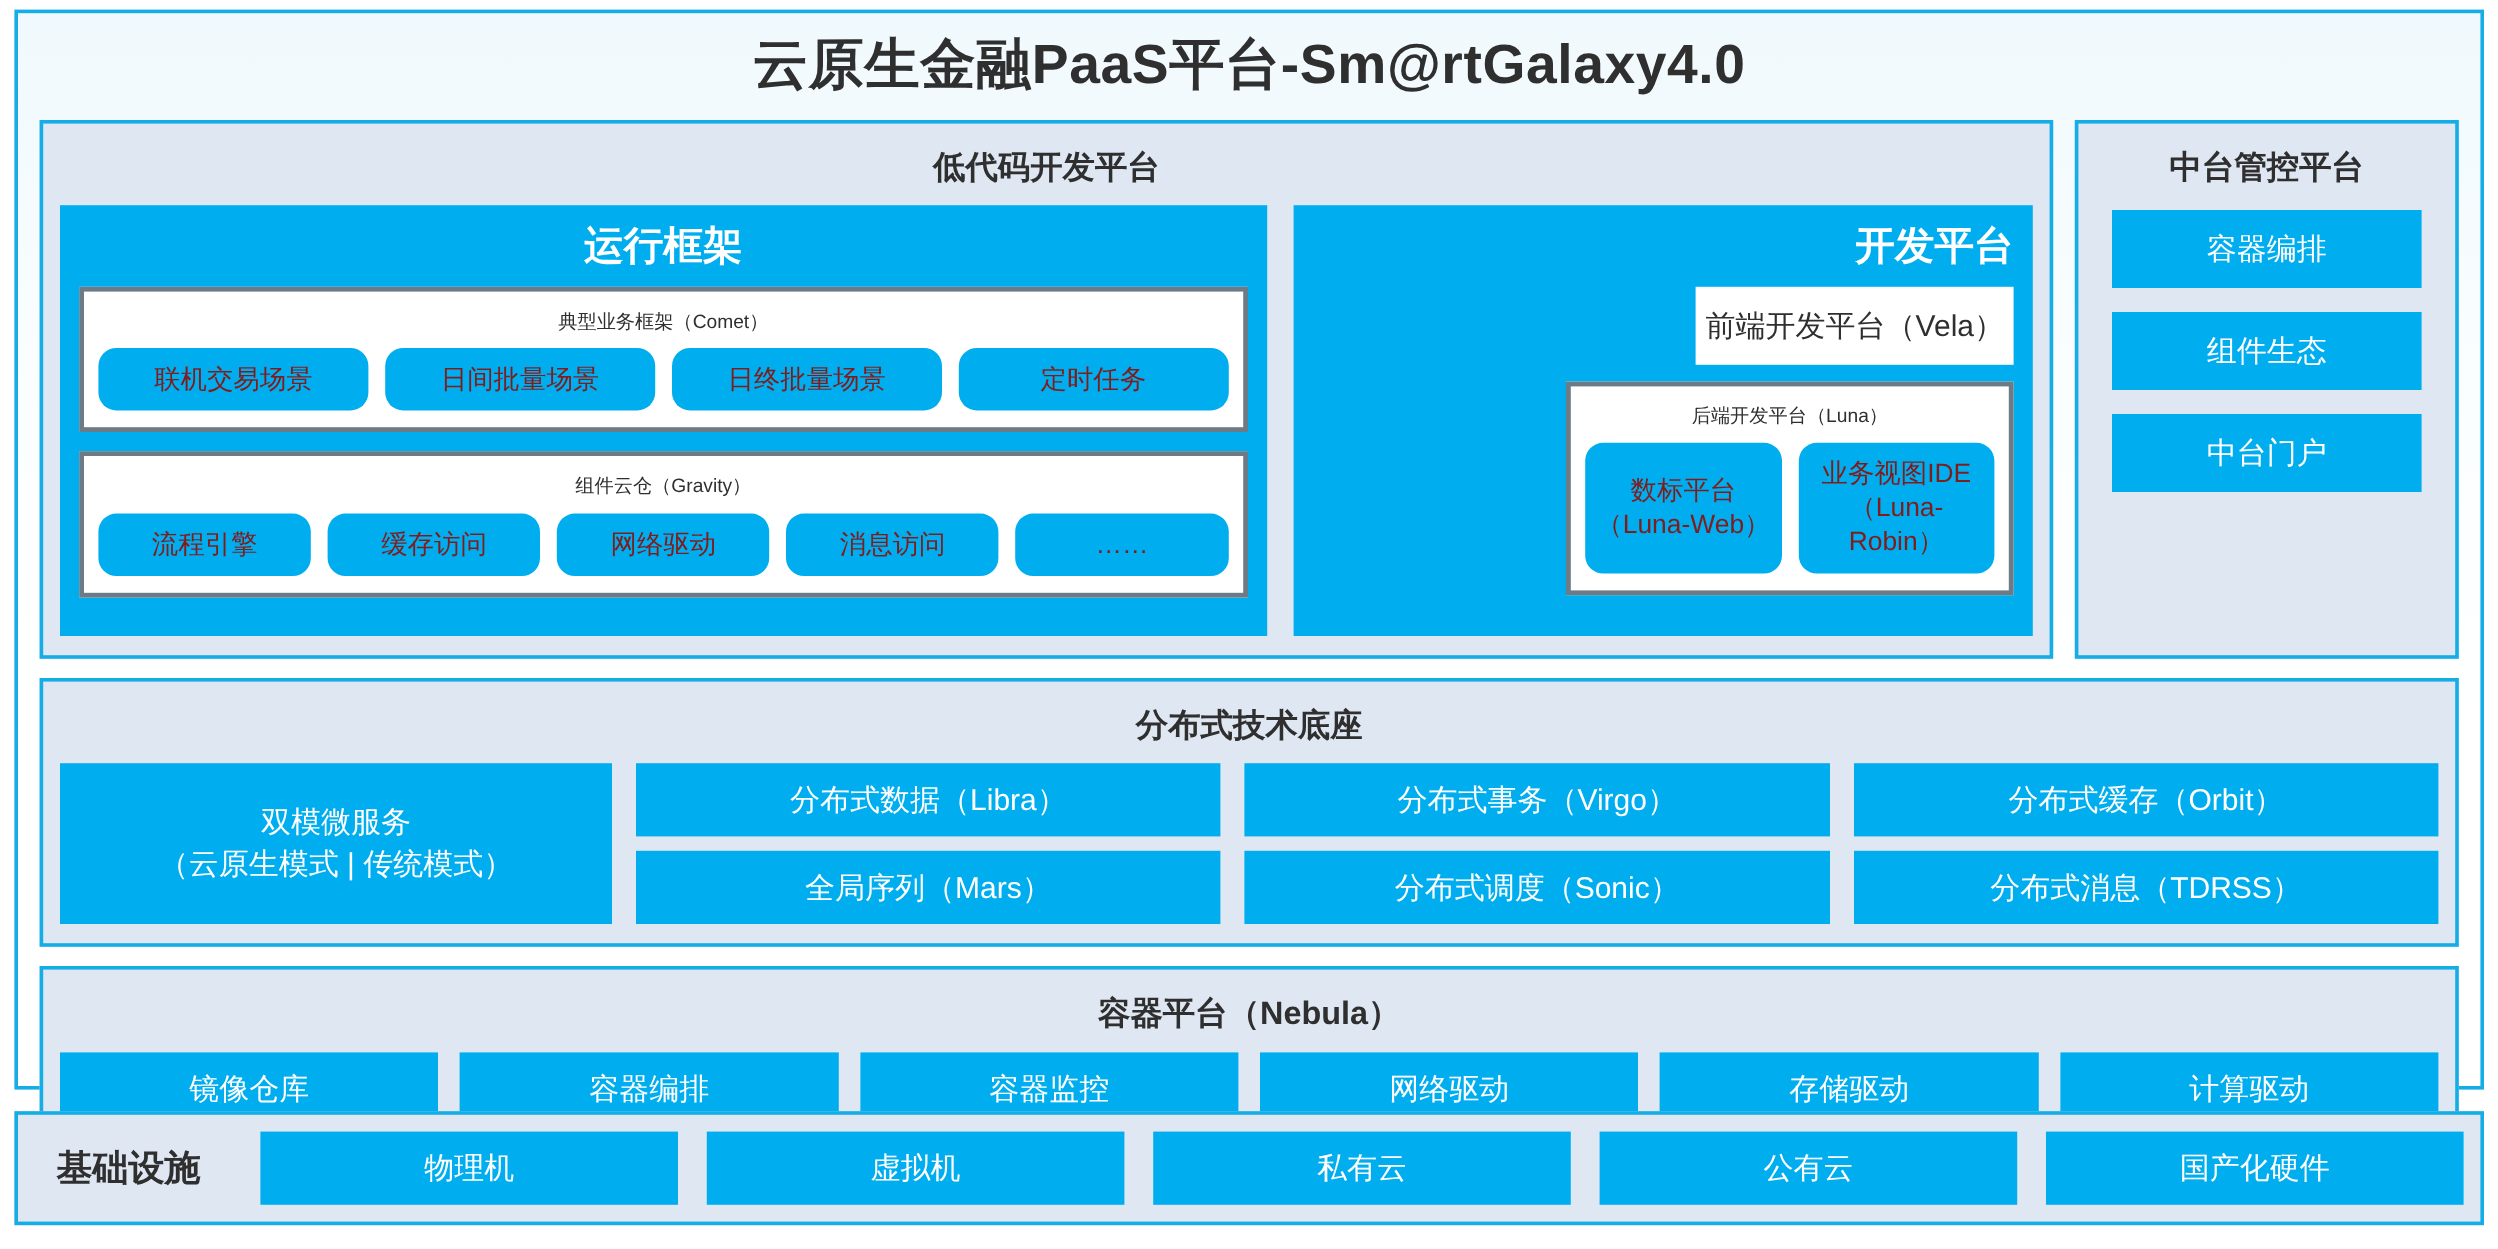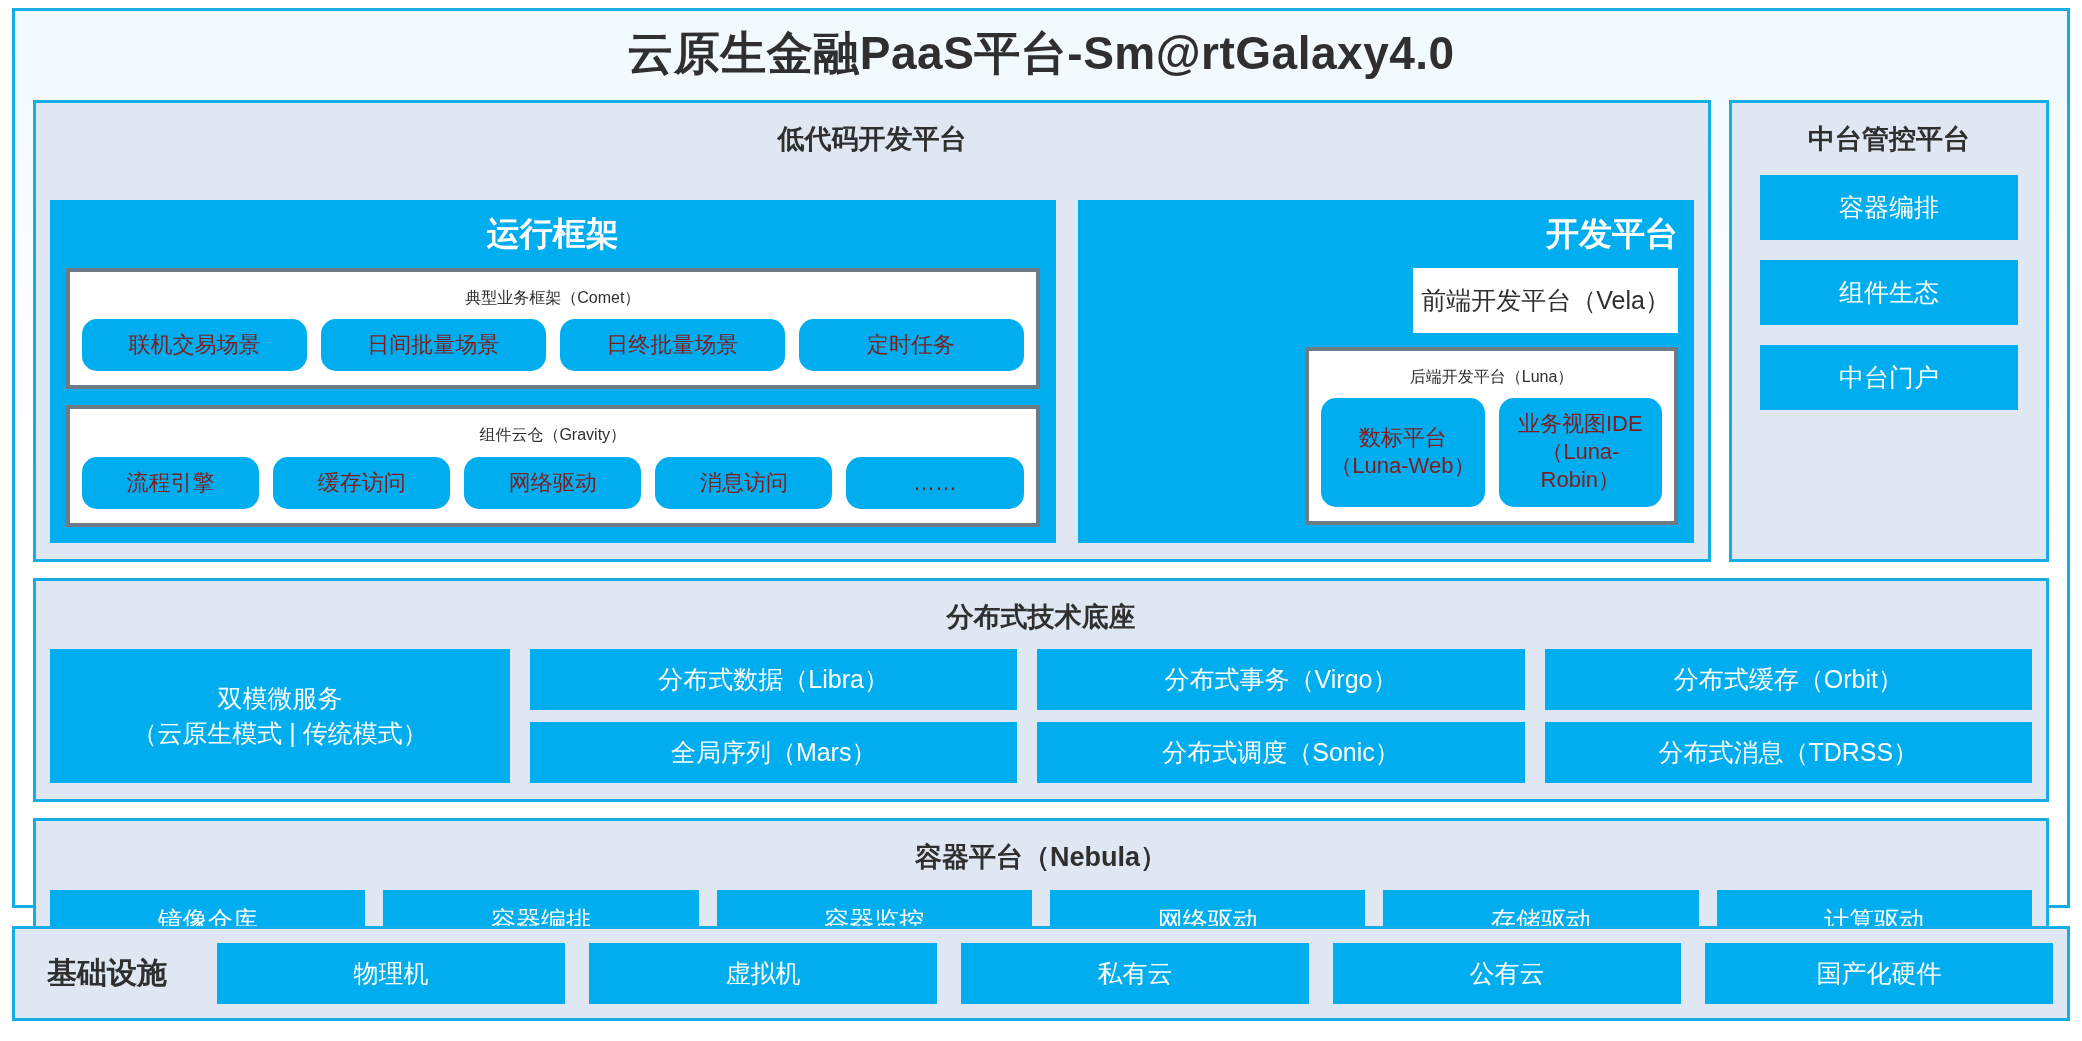--- a/index.html
+++ b/index.html
@@ -61,22 +61,22 @@
   .tier1{display:flex;gap:18px;align-items:stretch;}
   .lowcode{flex:1 1 auto;display:flex;flex-direction:column;}
   .midoffice{width:320px;flex:0 0 320px;display:flex;flex-direction:column;}
 
   .lowcode-body{display:flex;gap:22px;align-items:stretch;flex:1 1 auto;}
 
   
   .bluecard{
     box-sizing:border-box;
     background:#00AEEF;
-    padding:0 16px 16px 16px;
-    display:flex;flex-direction:column;margin-top:29px;
+    padding:0 16px 32px 16px;
+    display:flex;flex-direction:column;
   }
   .bluecard-title{
     text-align:center;
     color:#ffffff;
     font-size:33px;
     font-weight:700;
     padding:14px 0 14px 0;
     line-height:1.2;
     white-space:nowrap;
   }

